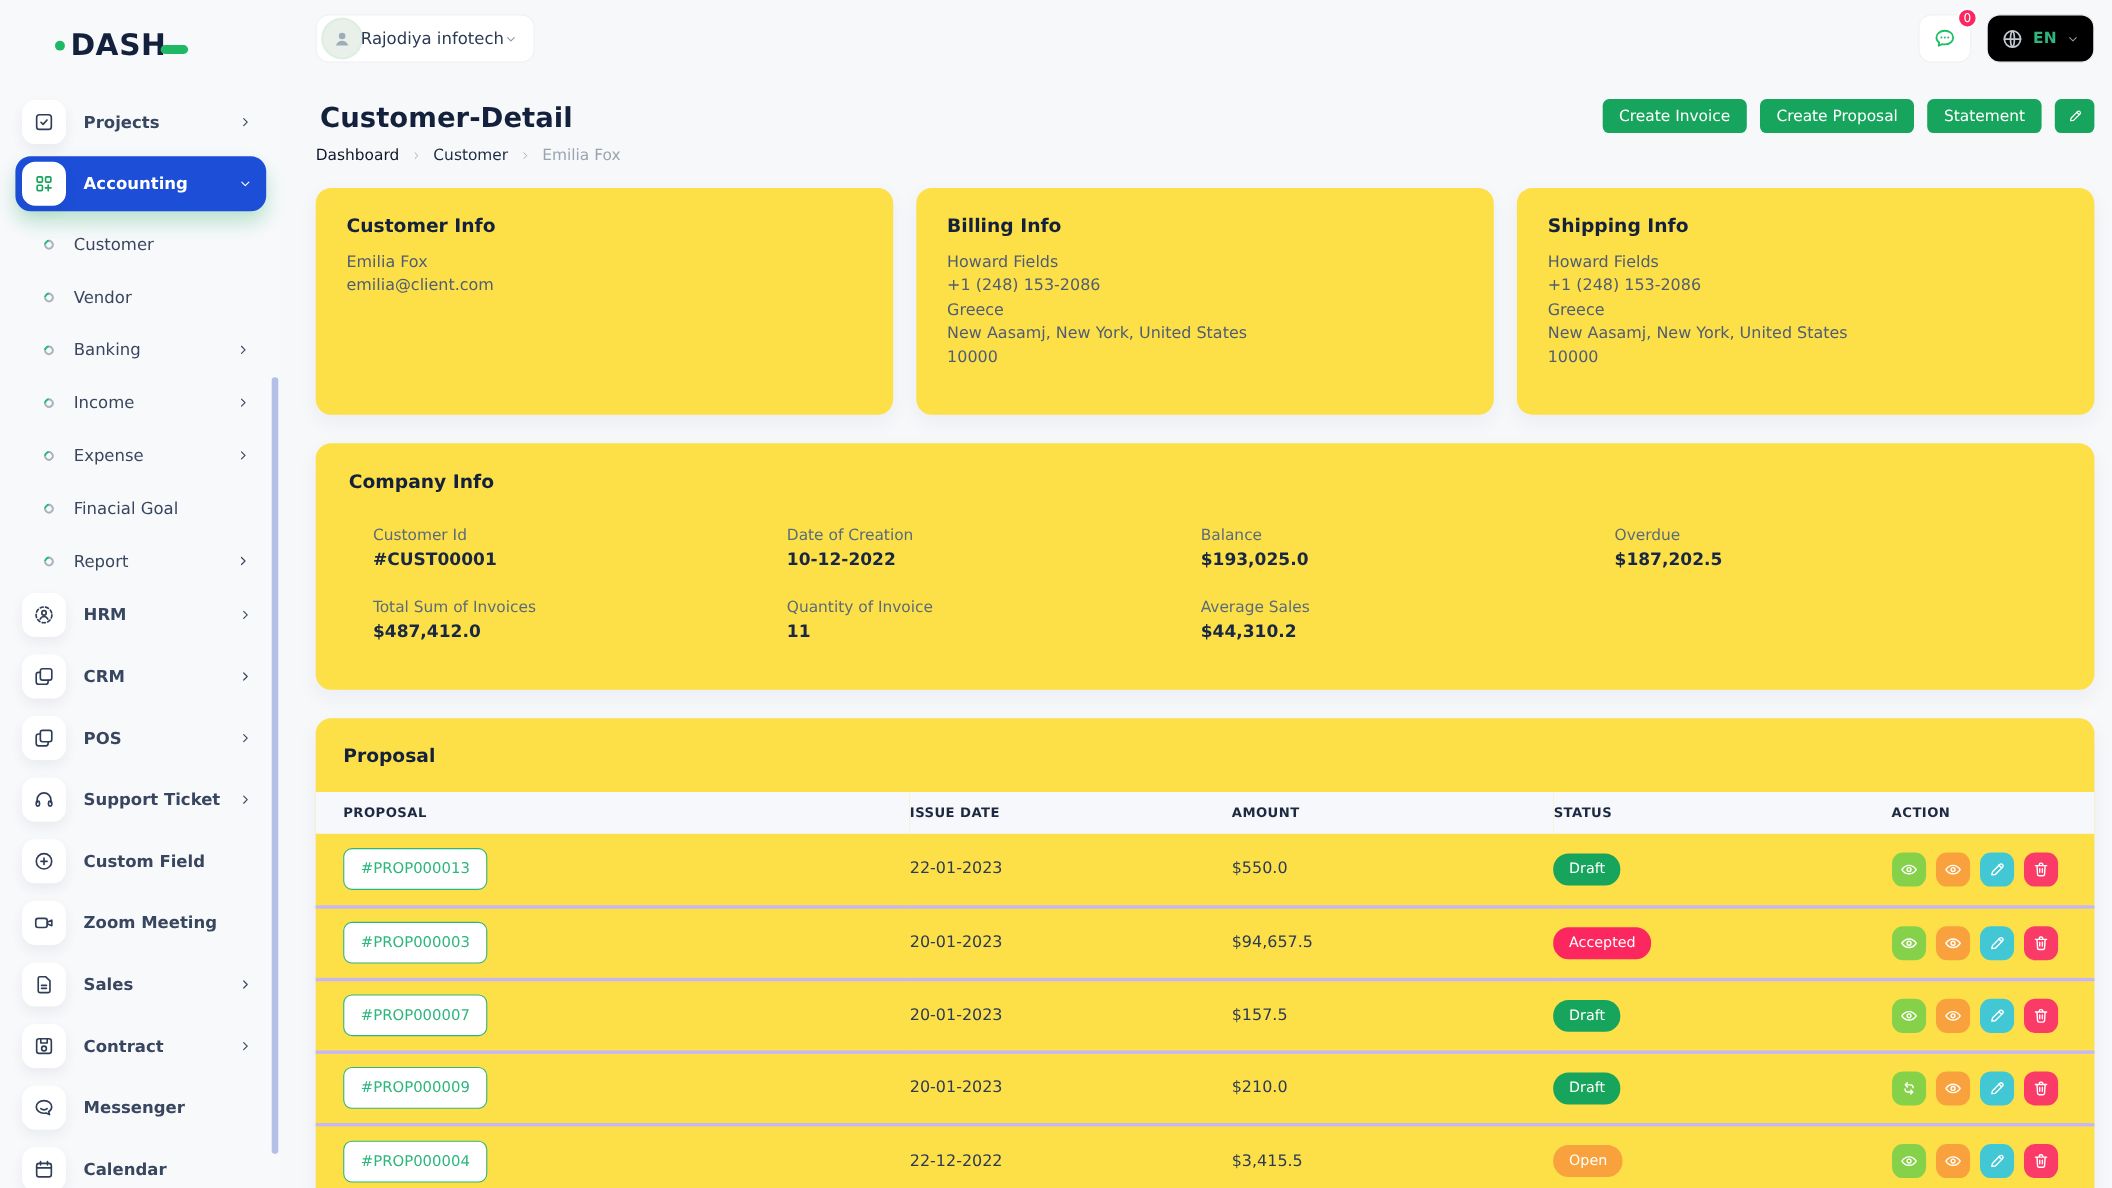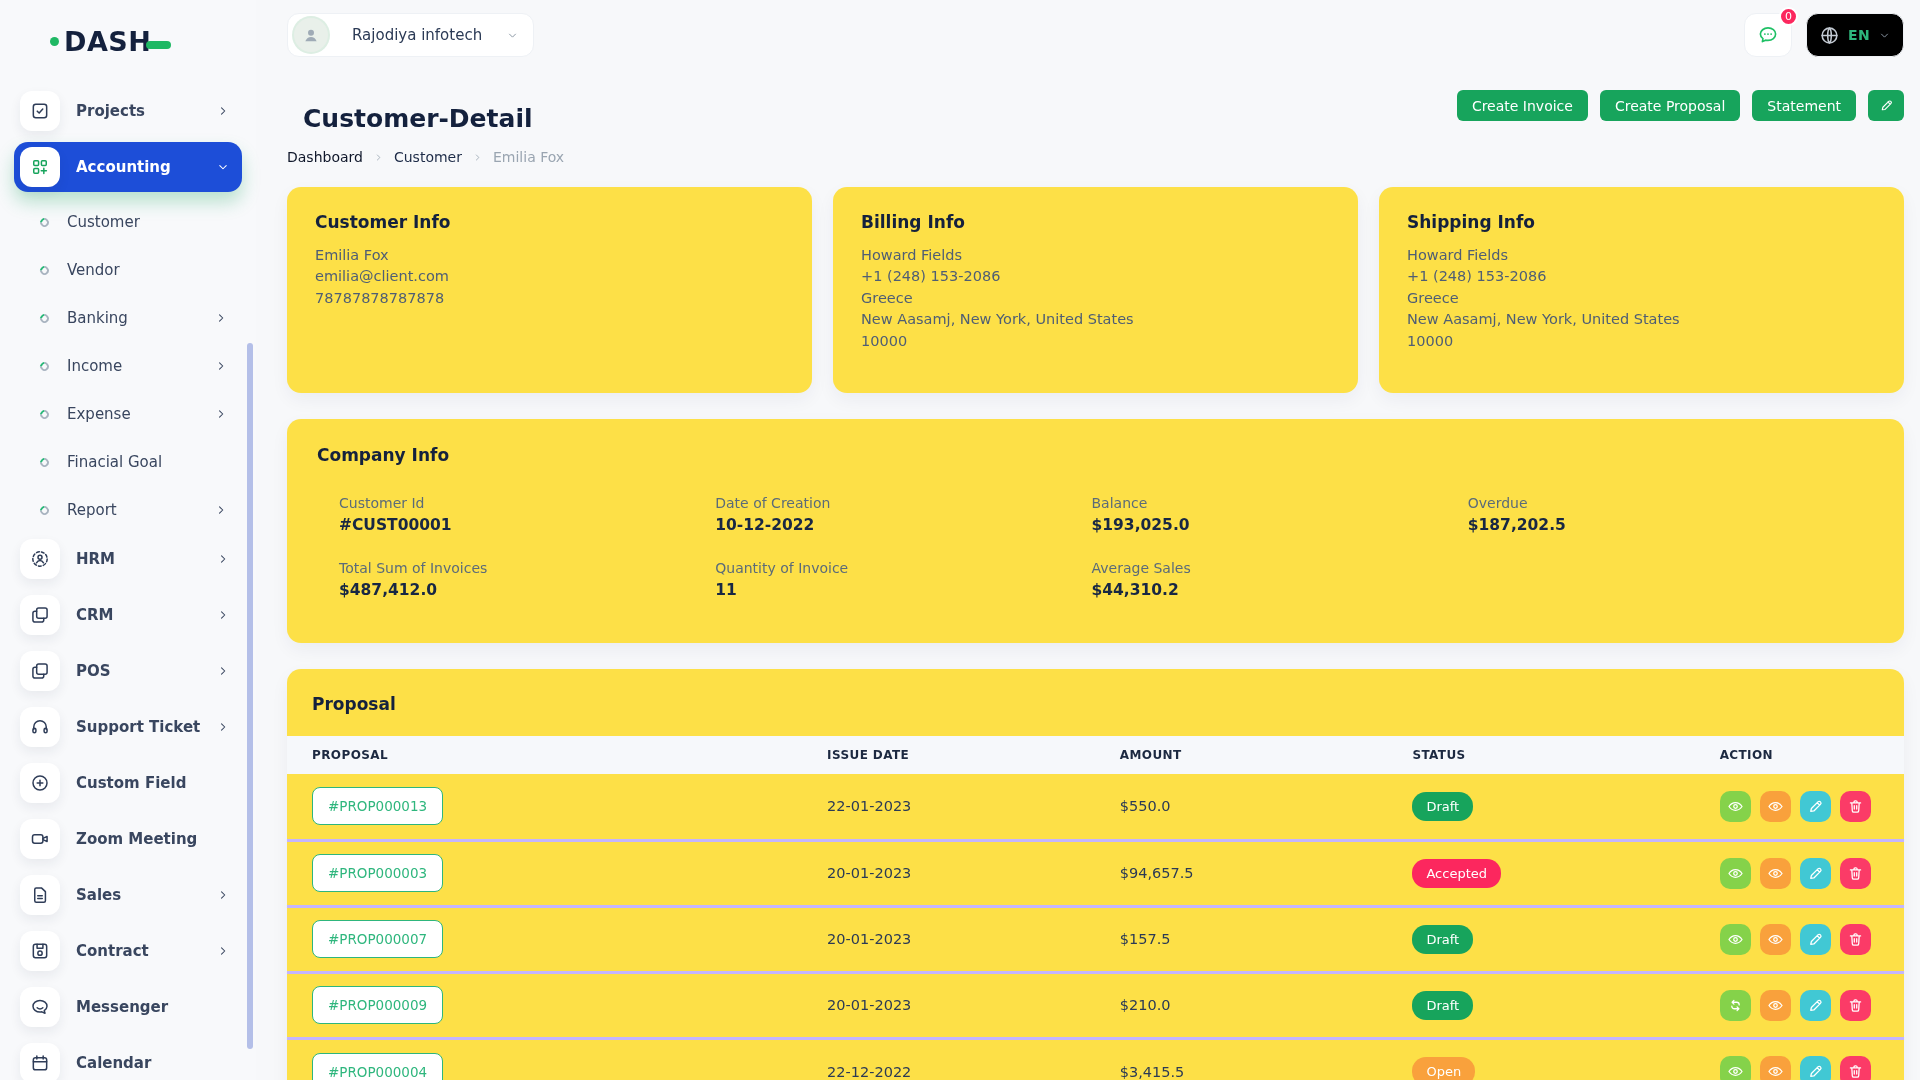--- a/index.html
+++ b/index.html
@@ -30,40 +30,40 @@
   .sb-item.active{background:#1d4ed8;box-shadow:0 10px 18px rgba(23,164,92,.28)}
   .sb-item.active .sb-label{color:#fff}
   .sb-item.active .sb-arrow{color:#fff}
   .sb-item.active .sb-tile .icon{color:#17a45c}
   .sb-bullet{width:9px;height:9px;border:2px solid #a9b4c0;border-top-color:#27b877;border-radius:50%;transform:rotate(-45deg)}
   .sb-scrollbar{position:absolute;right:3px;top:343px;width:6px;height:706px;border-radius:4px;background:#b4bfe8}
 
   
   .main{margin-left:256px;padding:12px 16px 0 31px;width:1664px}
   .topbar{display:flex;justify-content:space-between;align-items:center;height:46px}
-  .user-chip{display:flex;align-items:center;gap:24px;background:#fff;border:1px solid #eef1f5;
+  .user-chip{display:flex;align-items:center;gap:0;background:#fff;border:1px solid #eef1f5;
              border-radius:12px;padding:5px 14px 5px 6px;height:44px}
   .avatar{width:34px;height:34px;border-radius:50%;background:#e9f0ea;display:flex;align-items:center;
           justify-content:center;box-shadow:0 0 0 2px #ddeee3}
   .av-icon{width:20px;height:20px;color:#9fabb6}
   .user-name{font-size:15px;color:#2b3a55}
   .chip-arrow{width:13px;height:13px;color:#8b97a5}
   .top-right{display:flex;gap:14px;align-items:center}
   .chat-chip{position:relative;width:48px;height:44px;background:#fff;border:1px solid #eef1f5;border-radius:12px;
              display:flex;align-items:center;justify-content:center}
   .chat-ic{width:22px;height:22px;color:#1fc065}
   .chat-badge{position:absolute;top:-7px;right:-7px;min-width:19px;height:19px;border-radius:10px;background:#fc275e;
               color:#fff;font-size:11px;display:flex;align-items:center;justify-content:center;border:2px solid #fff}
   .lang-chip{display:flex;align-items:center;gap:8px;background:#000000;border:1px solid #eef1f5;border-radius:12px;
              height:44px;padding:0 12px}
   .globe-ic{width:21px;height:21px;color:#c2c9d2}
   .lang-label{font-size:14px;font-weight:600;color:#2eb67d;letter-spacing:.3px}
 
   .page-head{display:flex;justify-content:space-between;margin-top:30px}
-  .page-title{margin:16px;font-size:25px;font-weight:600;color:#14213d}
+  .page-title{margin:4px;font-size:25px;font-weight:600;color:#14213d}
   .breadcrumb{display:flex;align-items:center;gap:10px;margin-top:12px;font-size:14px}
   .bc-link{color:#0f172a;text-decoration:none}
   .bc-sep{width:11px;height:11px;color:#9aa5b1}
   .bc-current{color:#1d2b47;text-decoration:none}
   .bc-muted{color:#9aa5b1}
   .ph-actions{display:flex;gap:12px;align-items:flex-start;padding-top:2px}
   .btn-green{background:#17a45c;color:#fff;font-size:14px;height:31px;padding:0 15px;border-radius:6px;white-space:nowrap}
   .btn-ic{width:36px;display:flex;align-items:center;justify-content:center;padding:0}
   .btn-ic .icon{width:15px;height:15px;color:#fff}
 
@@ -415,21 +415,20 @@
         </button>
       </div>
     </div>
 
     <section class="info-cards">
       <div class="card info-card">
         <h3 class="card-title">Customer Info</h3>
         <div class="card-lines">
             <p class="card-line">Emilia Fox</p>
             <p class="card-line">emilia@client.com</p>
-            <p class="card-line">78787878787878</p>
           </div>
       </div>
       <div class="card info-card">
         <h3 class="card-title">Billing Info</h3>
         <div class="card-lines">
             <p class="card-line">Howard Fields</p>
             <p class="card-line">+1 (248) 153-2086</p>
             <p class="card-line">Greece</p>
             <p class="card-line">New Aasamj, New York, United States</p>
             <p class="card-line">10000</p>

